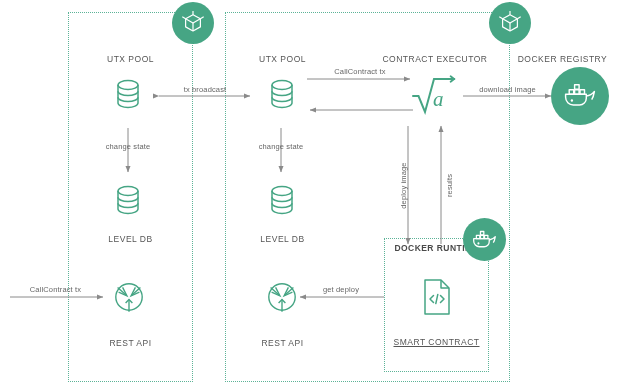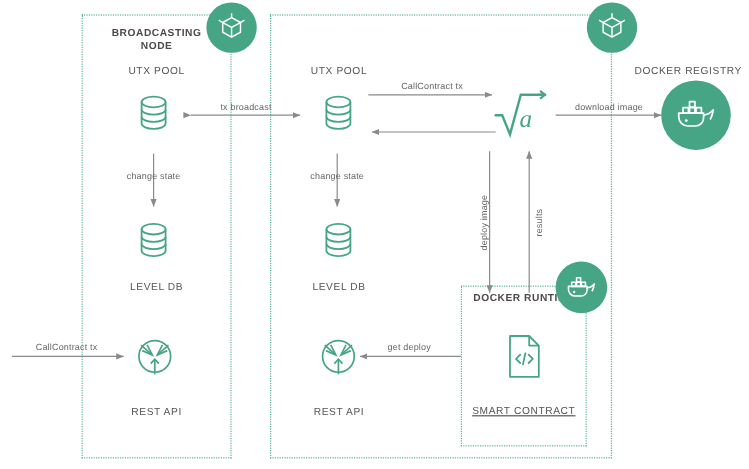--- a/index.html
+++ b/index.html
@@ -81,24 +81,20 @@
       <line x1="408" y1="126" x2="408" y2="244" marker-end="url(#arr)"></line>
 
       <line x1="441" y1="244" x2="441" y2="126" marker-end="url(#arr)"></line>
 
       <line x1="384" y1="297" x2="300" y2="297" marker-end="url(#arr)"></line>
 
       <line x1="10" y1="297" x2="103" y2="297" marker-end="url(#arr)"></line>
     </g>
   </svg>
 
-  <div class="lbl zone-title" style="left:68px;top:22px;width:125px;">
-    <span>BROADCASTING</span><br>
-    <span>NODE</span>
-  </div>
 
 
   <div class="lbl zone-title" style="left:384px;top:243px;width:105px;">
     <span>DOCKER RUNTIME</span>
   </div>
 
   <div class="lbl node-title" style="left:68px;top:54px;width:125px;">UTX POOL</div>
 
   <svg class="ico" style="left:113px;top:78px;" width="30" height="36" viewBox="0 0 30 36">
     <g fill="none" stroke="#46a584" stroke-width="1.5">
@@ -167,20 +163,21 @@
       <path d="M14.6,25 L18,21.4 L21.4,25"></path>
       <path d="M6.6,9.6 L15.6,17.6"></path>
       <path d="M11.6,9.4 L15.9,17.8 L7.6,14.2"></path>
       <path d="M29.4,9.6 L20.4,17.6"></path>
       <path d="M24.4,9.4 L20.1,17.8 L28.4,14.2"></path>
     </g>
   </svg>
 
   <div class="lbl node-title" style="left:225px;top:338px;width:115px;">REST API</div>
 
+  <div class="lbl node-title" style="left:360px;top:54px;width:150px;">CONTRACT EXECUTOR</div>
 
   <svg class="ico" style="left:411px;top:72px;" width="48" height="46" viewBox="0 0 48 46">
     <g fill="none" stroke="#46a584" stroke-width="2" stroke-linecap="round">
       <path d="M2,24 L7.5,24 L14,40 L23,7 L43,7"></path>
     </g>
     <g fill="none" stroke="#46a584" stroke-width="1.8" stroke-linecap="round">
       <path d="M38,7 L43,7"></path>
       <path d="M39.6,4.2 L43.2,7 L39.6,9.8"></path>
     </g>
     <g fill="#46a584">
@@ -201,21 +198,21 @@
       <path d="M11.5,17.5 L8,21 L11.5,24.5"></path>
       <path d="M18.5,17.5 L22,21 L18.5,24.5"></path>
       <path d="M15.8,16.4 L13.8,25.6"></path>
     </g>
   </svg>
 
   <div class="lbl node-title" style="left:384px;top:337px;width:105px;text-decoration:underline;">SMART CONTRACT</div>
 
   <div class="lbl edge-lbl" style="left:301px;top:284px;width:80px;">get deploy</div>
 
-  <div class="lbl node-title" style="left:523px;top:54px;width:101px;text-align:center;">DOCKER REGISTRY</div>
+  <div class="lbl node-title" style="left:512px;top:54px;width:101px;text-align:center;">DOCKER REGISTRY</div>
 
   <div class="circle-badge" style="left:551px;top:67px;width:58px;height:58px;">
     <svg width="36" height="30" viewBox="0 0 40 32">
       <g fill="none" stroke="#ffffff" stroke-width="1.6" stroke-linejoin="round">
         <path d="M4,14 H27 v4.5 a7.5,7.5 0 0 1 -7.5,7.5 H12.5 A8.5,8.5 0 0 1 4,17.5 Z"></path>
         <rect x="8" y="9" width="5" height="5"></rect>
         <rect x="14" y="9" width="5" height="5"></rect>
         <rect x="14" y="3.4" width="5" height="5"></rect>
         <rect x="20" y="9" width="5" height="5"></rect>
         <path d="M27,16 c4,-0.5 7,-2.6 9,-5 c-0.6,3.4 -1.2,6.4 -3,9"></path>

